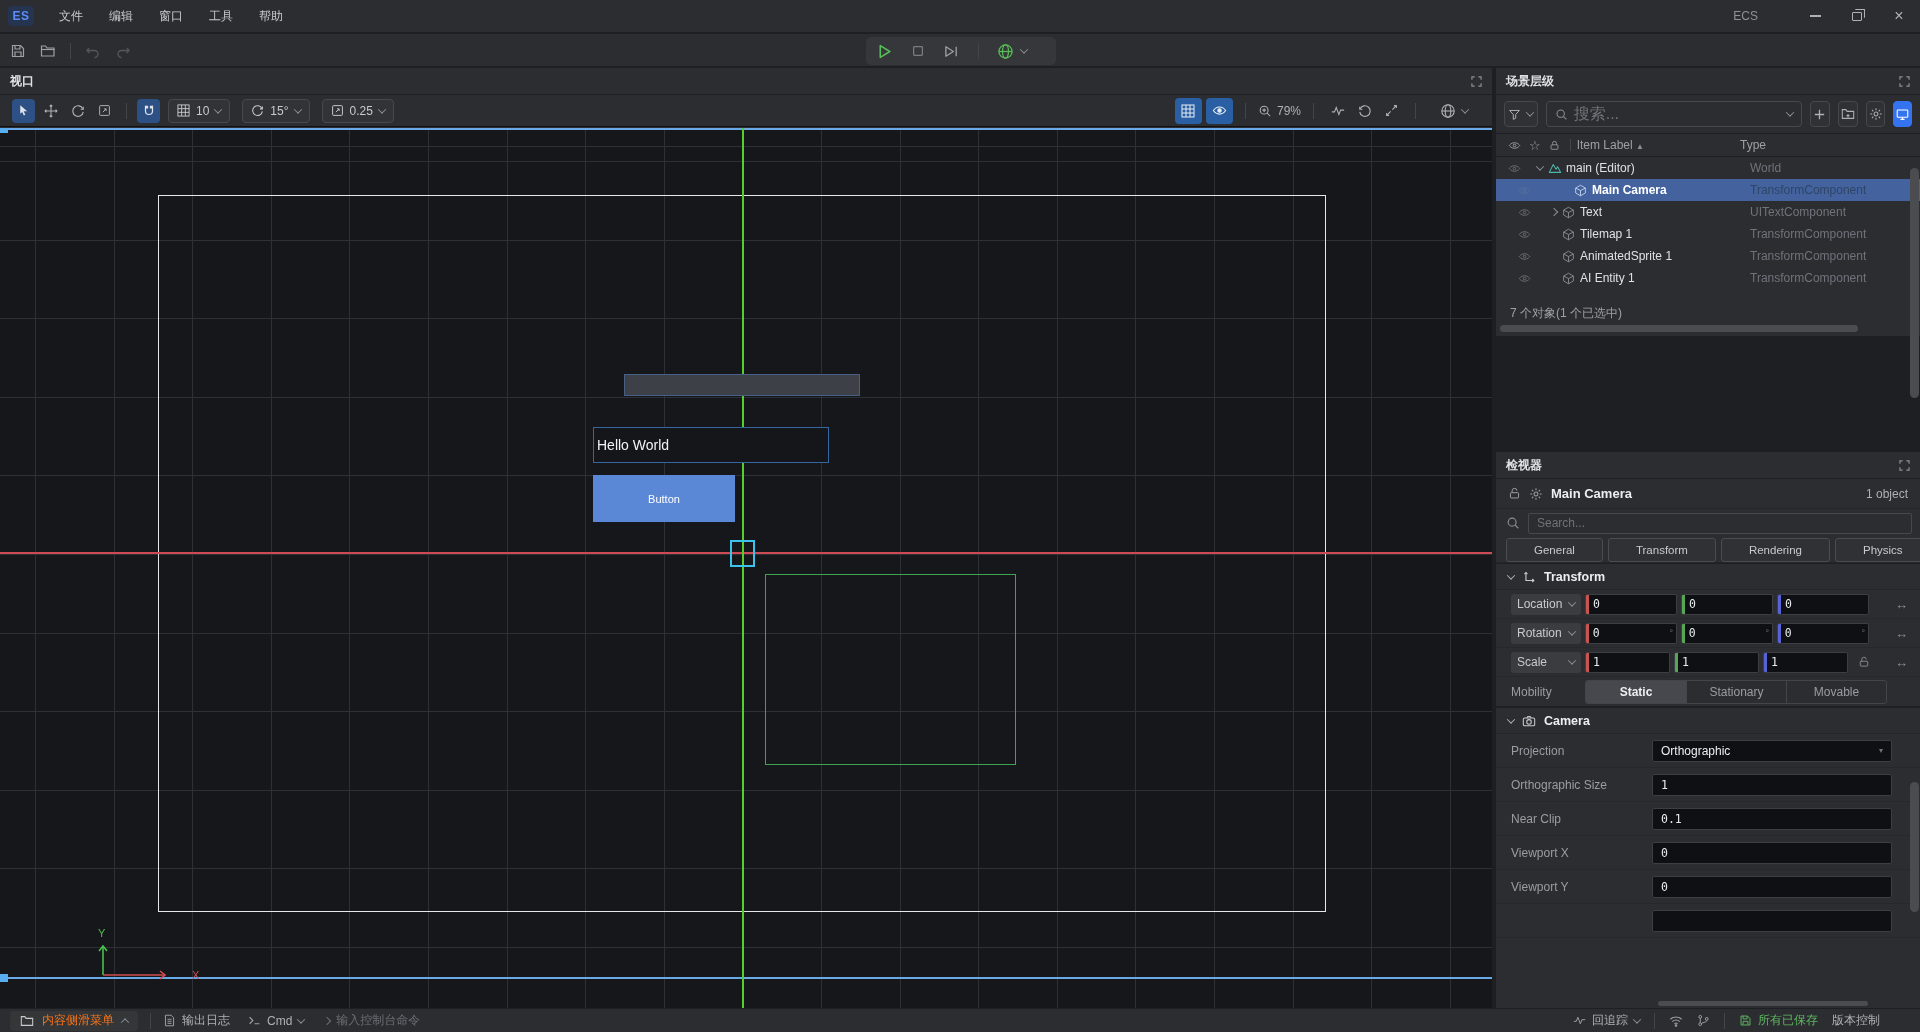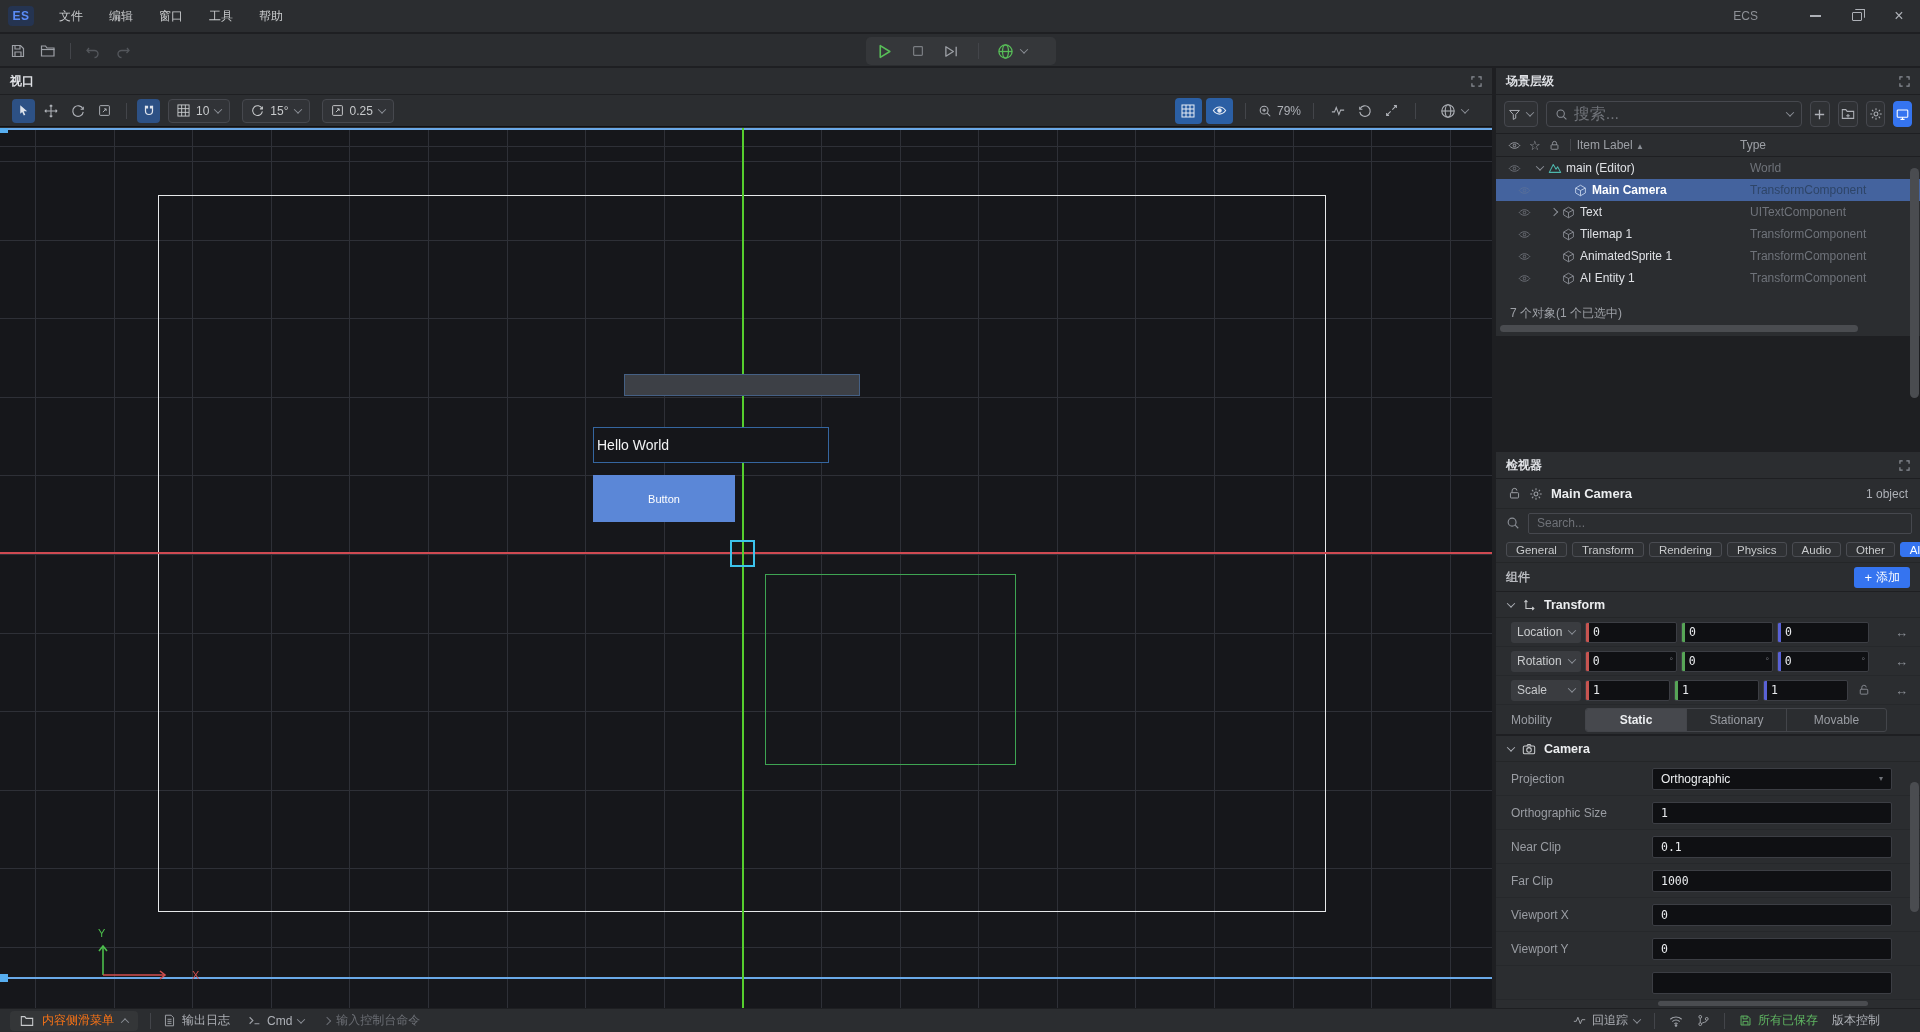--- a/index.html
+++ b/index.html
@@ -108,21 +108,21 @@
   
   .inspector { position:absolute; left:4px; top:384px; width:424px; height:556px; background:#2b2d30; overflow:hidden; }
   .obj-row { height:30px; display:flex; align-items:center; padding:0 12px; gap:8px; border-bottom:1px solid #242628; }
   .obj-name { font-weight:bold; color:#eceef0; font-size:13px; }
   .obj-count { margin-left:auto; color:#aeb1b7; }
   .insp-search { height:28px; display:flex; align-items:center; padding:0 8px 0 10px; gap:8px; }
   .insp-search .field { flex:1; height:21px; border:1px solid #46484e; border-radius:2px; display:flex; align-items:center; padding:0 8px; }
   .insp-search input { width:100%; background:transparent; border:none; outline:none; color:#c8cacc; font-family:"Liberation Sans",sans-serif; font-size:12px; }
   .insp-search input::placeholder { color:#6f7278; }
   .tabs { height:26px; display:flex; align-items:center; gap:5px; padding:0 10px; border-bottom:1px solid #242628; }
-  .tab { height:15px; padding:0 9px; border:1px solid #4a4c52; border-radius:3px;
+  .tab { height:24px; padding:0 27px; border:1px solid #4a4c52; border-radius:3px;
     display:flex; align-items:center; color:#c8cacc; font-size:11.5px; background:#2f3134; }
   .tab.active { background:#3574f0; border-color:#3574f0; color:#fff; }
   .comp-row { height:28px; display:flex; align-items:center; padding:0 10px; }
   .comp-label { color:#b8babf; font-weight:bold; }
   .add-btn { margin-left:auto; height:21px; padding:0 10px; background:#3574f0; color:#fff;
     border-radius:3px; display:flex; align-items:center; gap:4px; font-size:12px; }
   .section-head { height:27px; display:flex; align-items:center; gap:8px; padding:0 12px;
     border-top:1px solid #1e1f22; border-bottom:1px solid #242628; color:#eceef0; font-weight:bold; font-size:12.5px; }
   .t-row { height:29px; display:flex; align-items:center; padding:0 12px 0 15px; gap:4px; border-bottom:1px solid #26282b; }
   .t-drop { width:70px; height:21px; background:#3a3c40; border-radius:3px; display:flex;
@@ -630,27 +630,20 @@
       <div class="tabs">
         <span class="tab">General</span>
         <span class="tab">Transform</span>
         <span class="tab">Rendering</span>
         <span class="tab">Physics</span>
         <span class="tab">Audio</span>
         <span class="tab">Other</span>
         <span class="tab active">All</span>
       </div>
 
-      <div class="comp-row">
-        <span class="comp-label">组件</span>
-        <span class="add-btn">
-          <span style="font-size:13px; line-height:1;">+</span>
-          <span>添加</span>
-        </span>
-      </div>
 
       <div class="section-head">
         <span class="chev down" style="border-color:#aeb1b7;"></span>
         <svg viewBox="0 0 16 16" width="14" height="14" fill="none" stroke="#c8cacc" stroke-width="1.3">
             <path d="M4.5 3v9h9"></path>
             <path d="M2.8 4.8 4.5 3l1.7 1.8M11.7 10.3l1.8 1.7-1.8 1.7"></path>
           </svg>
         <span>Transform</span>
       </div>
 
@@ -752,26 +745,20 @@
       <div class="p-row">
         <span class="p-label">Orthographic Size</span>
         <span class="p-field">
             <input value="1" style="">
           </span>
       </div>
       <div class="p-row">
         <span class="p-label">Near Clip</span>
         <span class="p-field">
             <input value="0.1" style="">
-          </span>
-      </div>
-      <div class="p-row">
-        <span class="p-label">Far Clip</span>
-        <span class="p-field">
-            <input value="1000" style="">
           </span>
       </div>
       <div class="p-row">
         <span class="p-label">Viewport X</span>
         <span class="p-field">
             <input value="0" style="">
           </span>
       </div>
       <div class="p-row">
         <span class="p-label">Viewport Y</span>

